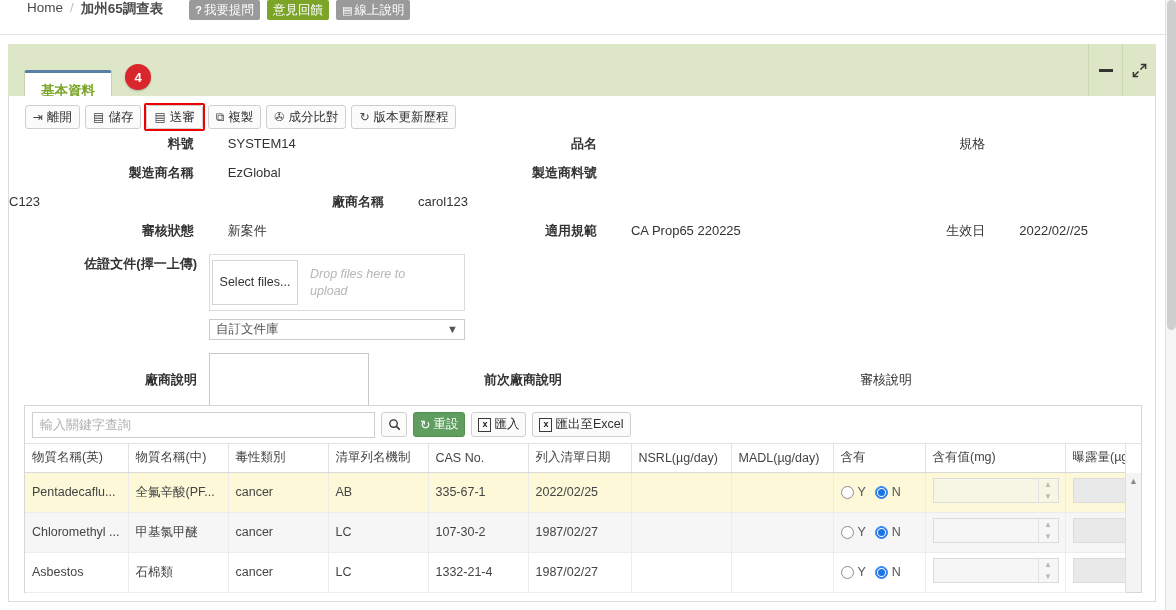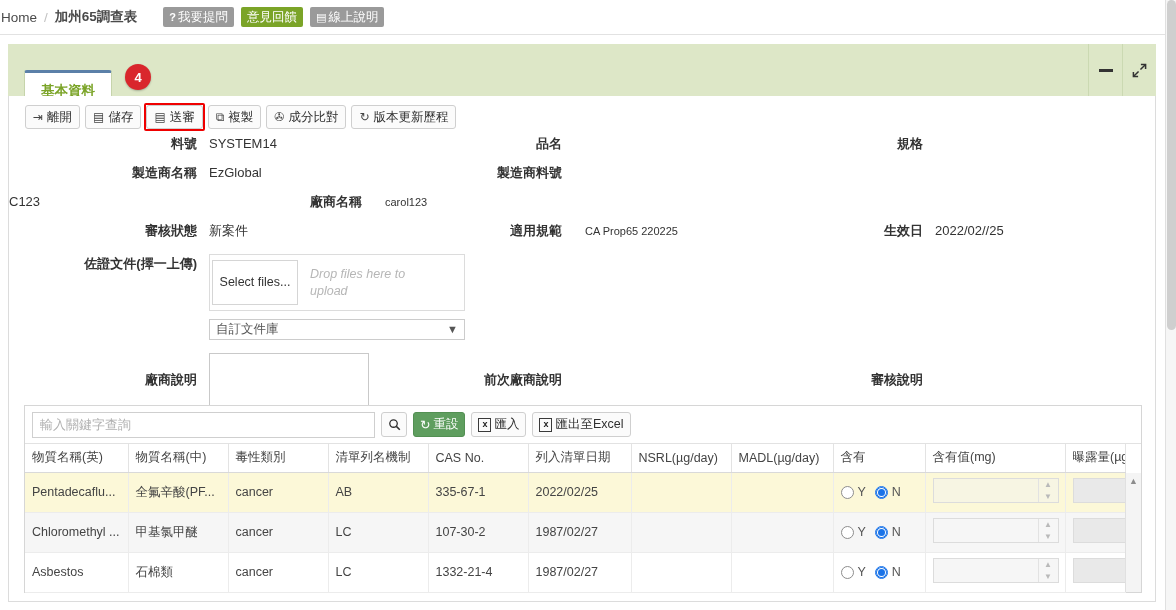--- a/index.html
+++ b/index.html
@@ -10,21 +10,21 @@
     background: #ffffff;
     font-family: "Liberation Sans", "DejaVu Sans", sans-serif;
     font-size: 13px;
     color: #333333;
   }
   .page { position: relative; width: 1176px; height: 610px; background:#fff; }
 
   
   .breadcrumb-bar {
     position: absolute; left: 0; top: 0; width: 1165px; height: 35px;
-    display: flex; align-items: center; padding-left: 1px;
+    display: flex; align-items: flex-start; padding-left: 27px;
     background: #ffffff;
     border-bottom: 1px solid #e2e2e2;
   }
   .crumb { color: #4a4a4a; font-size: 13.5px; }
   .crumb-sep { color: #c2c2c2; margin: 0 7px; font-size: 13.5px; }
   .crumb-current { color: #4a4a4a; font-size: 13.5px; font-weight: bold; }
   .crumb-btns { display: flex; align-items: center; margin-left: 26px; gap: 7px; }
   .cbtn {
     display: inline-flex; align-items: center; gap: 2px;
     height: 20px; padding: 0 6px;
@@ -91,34 +91,34 @@
   }
   .tbtn .tg { font-size: 12px; color: #444; }
   .tbtn-highlight { position: relative; }
   .tbtn-highlight::after {
     content: ""; position: absolute; left: -3px; top: -3px; right: -3px; bottom: -3px;
     border: 2px solid #ef0000; border-radius: 2px; pointer-events: none;
   }
 
   
   .form { position: absolute; left: 0; top: 38px; width: 1148px; }
-  .frow { display: flex; align-items: flex-start; height: 29px; }
+  .frow { display: flex; align-items: flex-start; height: 29px; gap: 22px; }
   .flabel {
     width: 200px; text-align: right; padding-right: 12px;
     font-weight: bold; font-size: 13px; color: #333; line-height: 20px;
   }
   .fvalue { width: 170px; font-size: 13px; color: #333; line-height: 20px; }
   .flabel2 {
     width: 195px; text-align: right; padding-right: 12px;
     font-weight: bold; font-size: 13px; color: #333; line-height: 20px;
   }
-  .fvalue2 { width: 200px; font-size: 11px; color: #333; line-height: 20px; margin-left: 11px; }
+  .fvalue2 { width: 200px; font-size: 13px; color: #333; line-height: 20px; }
   .flabel3 {
     width: 150px; text-align: right; padding-right: 12px;
-    font-weight: bold; font-size: 13px; color: #333; line-height: 20px;
+    font-weight: normal; font-size: 13px; color: #333; line-height: 20px;
   }
   .fvalue3 { width: 140px; font-size: 13px; color: #333; line-height: 20px; }
 
   
   .uprow { display: flex; align-items: flex-start; margin-top: 4px; }
   .dropzone {
     width: 256px; height: 57px; border: 1px solid #dcdcdc; background: #fff;
     display: flex; align-items: center; padding: 2px;
   }
   .selectfiles {

